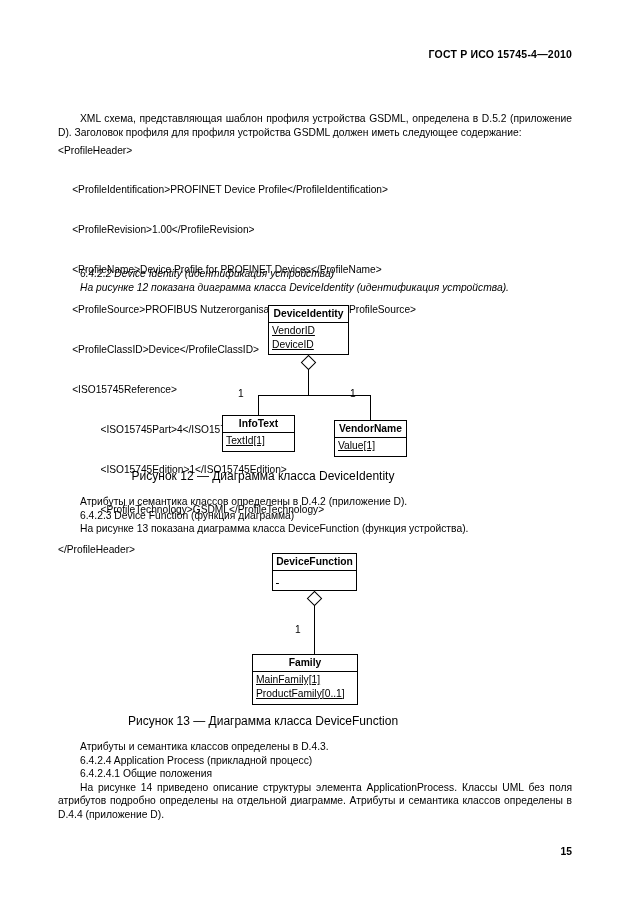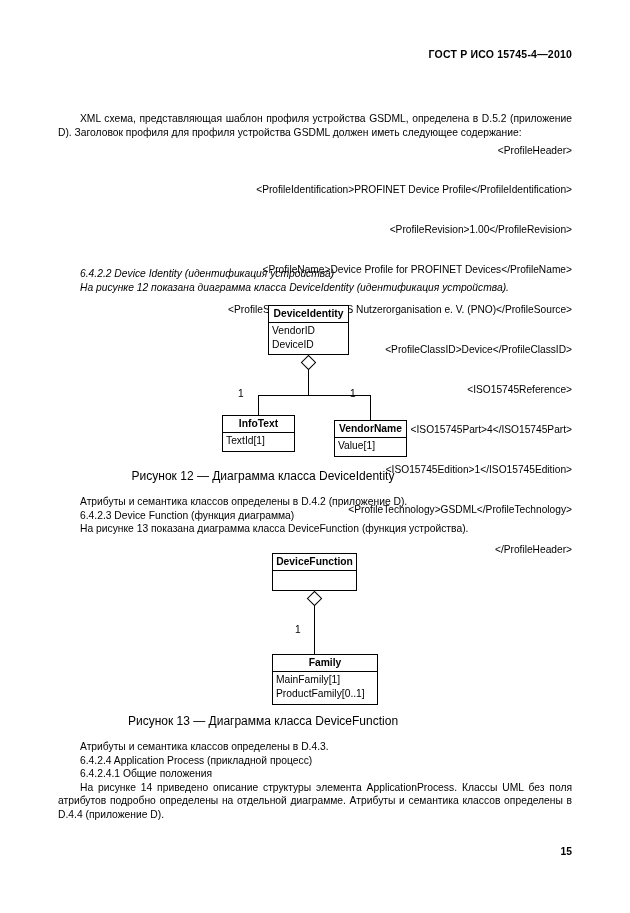--- a/index.html
+++ b/index.html
@@ -84,21 +84,21 @@
     box-sizing: border-box;
     white-space: nowrap;
     overflow: hidden;
   }
   .uml-attrs {
     font-size: 10.3px;
     line-height: 13.5px;
     padding: 1px 2px 1px 3px;
     box-sizing: border-box;
   }
-  .uml-attr { white-space: nowrap; display: block; }
+  .uml-attr { white-space: nowrap; display: block; text-decoration: underline; }
 
   .line-v {
     position: absolute;
     width: 1.3px;
     background: #000;
   }
   .line-h {
     position: absolute;
     height: 1.3px;
     background: #000;
@@ -139,21 +139,21 @@
 <body>
 
 <div class="page">
 
   <div class="header">ГОСТ Р ИСО 15745-4—2010</div>
 
   <div class="para-block" style="top:76px;margin-top:36px;">
     <p class="body-text indent">XML схема, представляющая шаблон профиля устройства GSDML, определена в D.5.2 (приложение D). Заголовок профиля для профиля устройства GSDML должен иметь следующее содержание:</p>
   </div>
 
-  <div class="xml-block" style="top:117px;text-align:right;">
+  <div class="xml-block" style="top:117px;">
     <span class="xml-line">&lt;ProfileHeader&gt;</span>
     <span class="xml-line">     &lt;ProfileIdentification&gt;PROFINET Device Profile&lt;/ProfileIdentification&gt;</span>
     <span class="xml-line">     &lt;ProfileRevision&gt;1.00&lt;/ProfileRevision&gt;</span>
     <span class="xml-line">     &lt;ProfileName&gt;Device Profile for PROFINET Devices&lt;/ProfileName&gt;</span>
     <span class="xml-line">     &lt;ProfileSource&gt;PROFIBUS Nutzerorganisation e. V. (PNO)&lt;/ProfileSource&gt;</span>
     <span class="xml-line">     &lt;ProfileClassID&gt;Device&lt;/ProfileClassID&gt;</span>
     <span class="xml-line">     &lt;ISO15745Reference&gt;</span>
     <span class="xml-line">               &lt;ISO15745Part&gt;4&lt;/ISO15745Part&gt;</span>
     <span class="xml-line">               &lt;ISO15745Edition&gt;1&lt;/ISO15745Edition&gt;</span>
     <span class="xml-line">               &lt;ProfileTechnology&gt;GSDML&lt;/ProfileTechnology&gt;</span>
@@ -219,21 +219,21 @@
         <span class="uml-attr">&nbsp;</span>
       </div>
     </div>
 
     <div class="diamond" style="left:309px; top:593px;"></div>
 
     <div class="line-v" style="left:314px; top:605px; height:49px;"></div>
 
     <div class="mult" style="left:295px; top:624px;">1</div>
 
-    <div class="uml-box" style="left:272px; top:654px; width:106px; height:51px;">
+    <div class="uml-box" style="left:252px; top:654px; width:106px; height:51px;">
       <div class="uml-title">Family</div>
       <div class="uml-attrs">
         <span class="uml-attr">MainFamily[1]</span>
         <span class="uml-attr">ProductFamily[0..1]</span>
       </div>
     </div>
 
     <div class="fig-caption" style="top:714px;text-align:center;">Рисунок 13 — Диаграмма класса DeviceFunction</div>
   </div>
 

